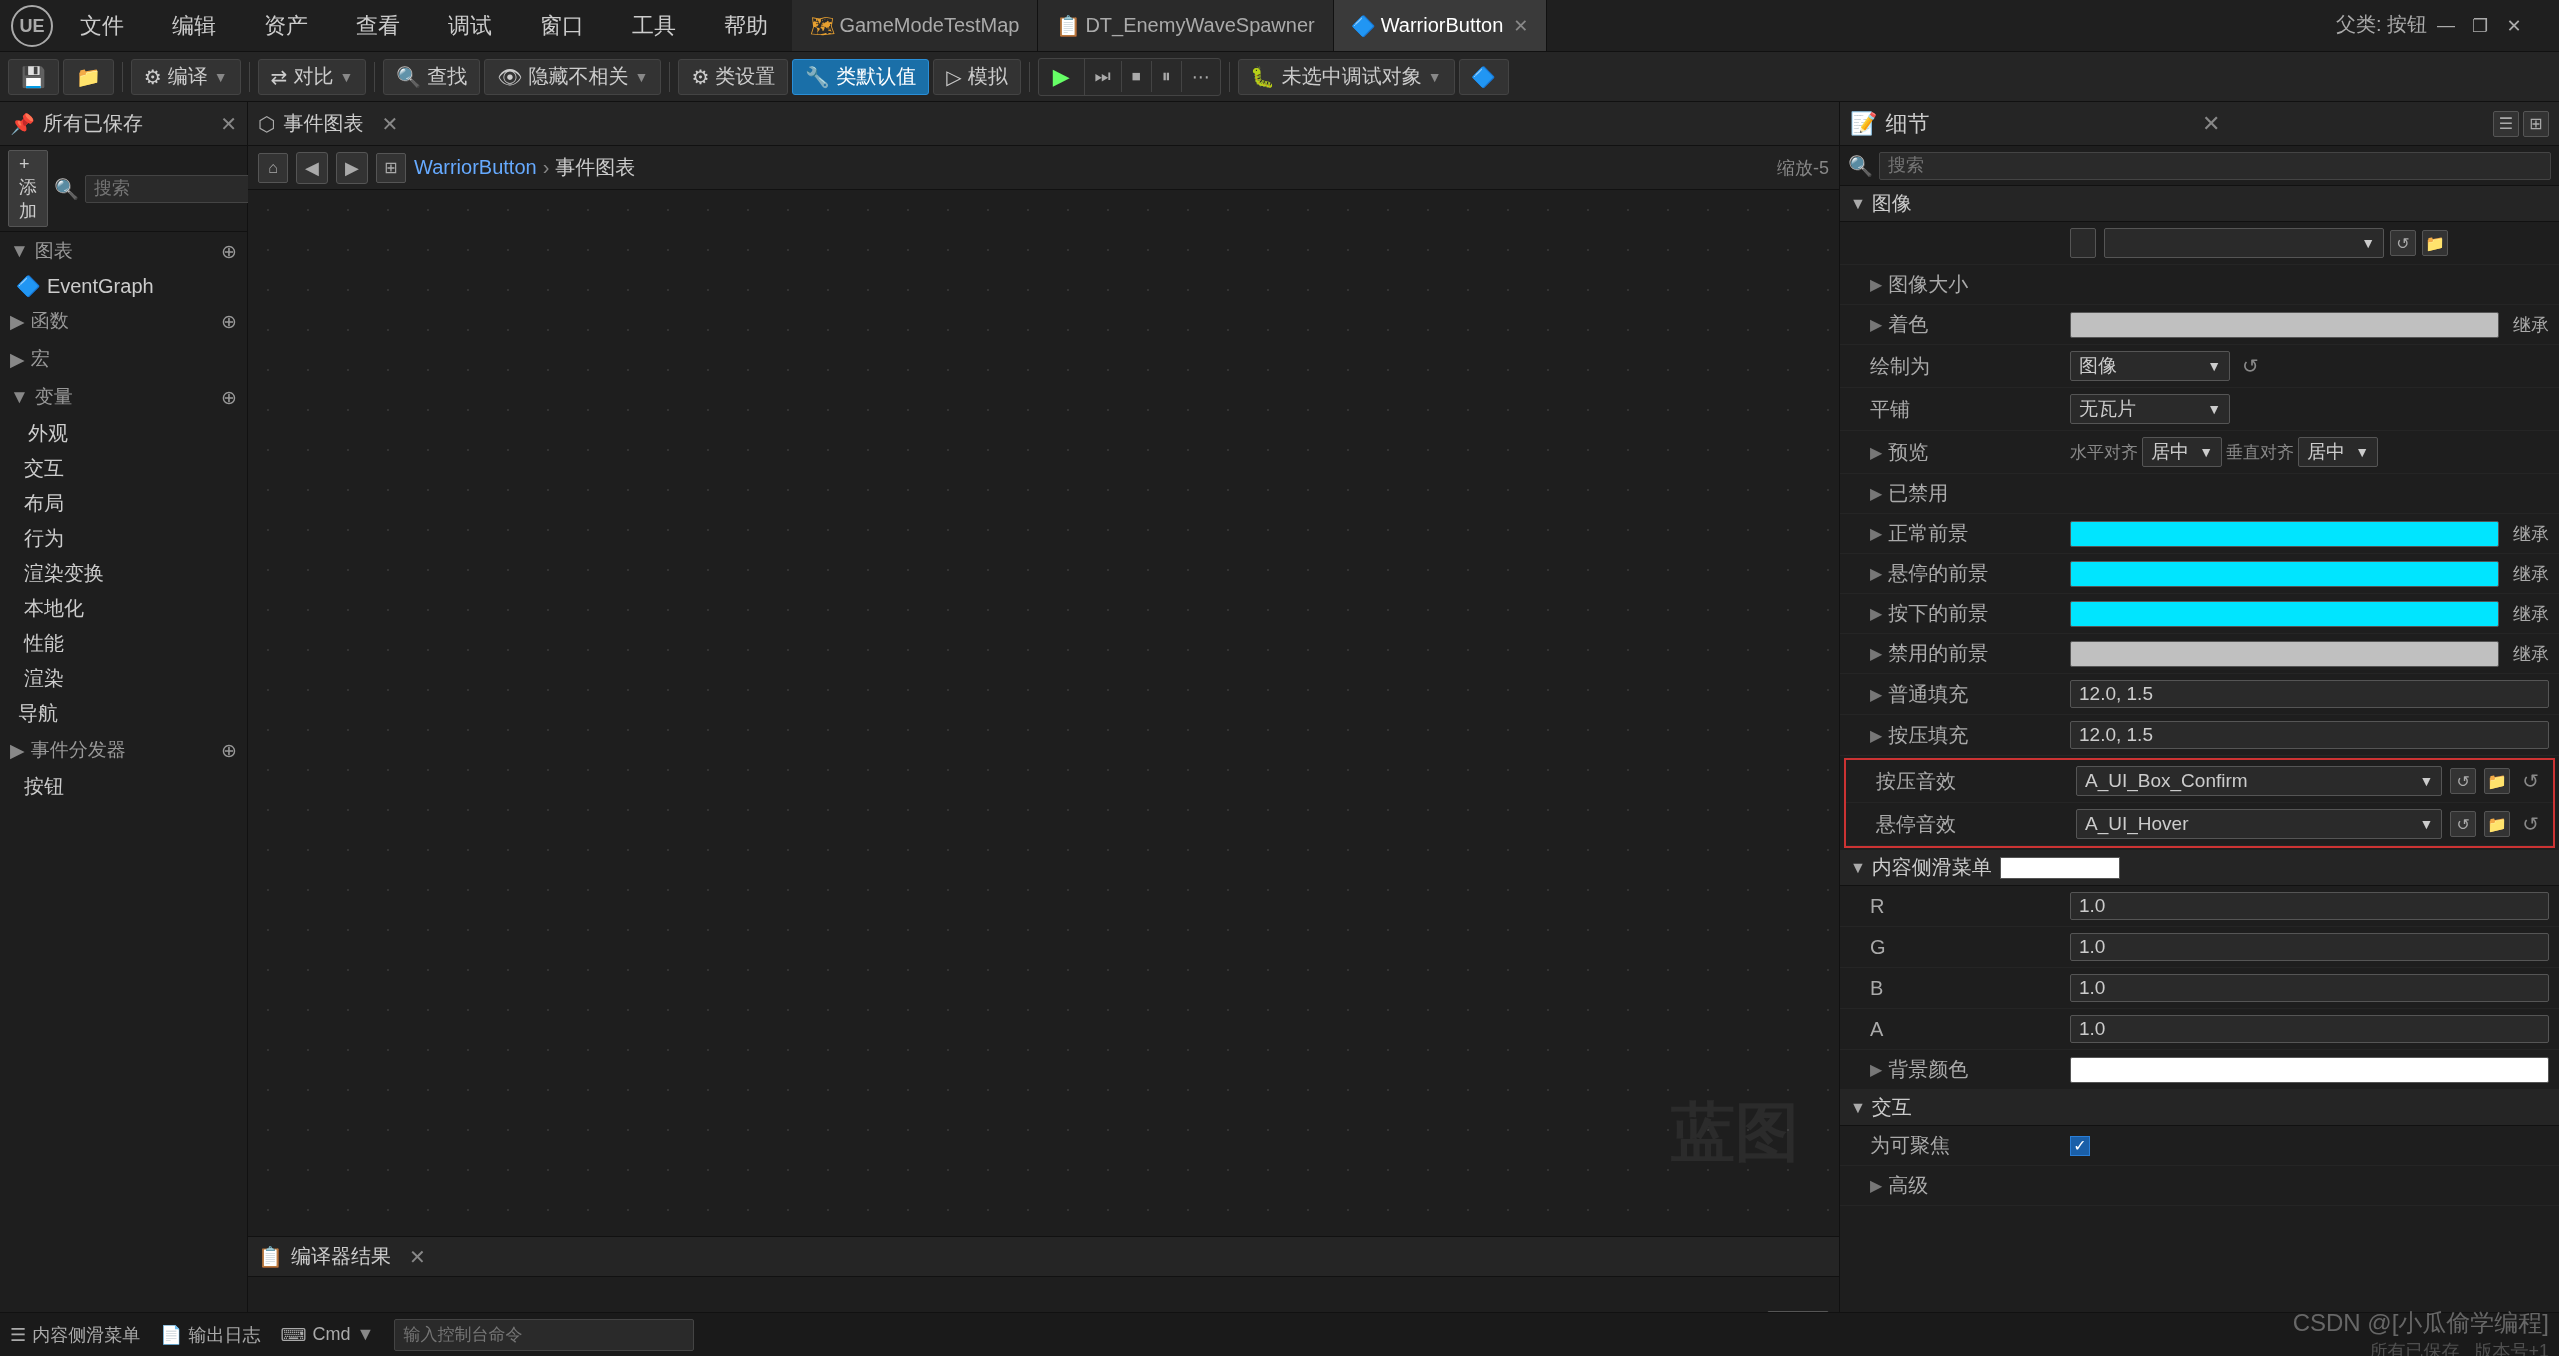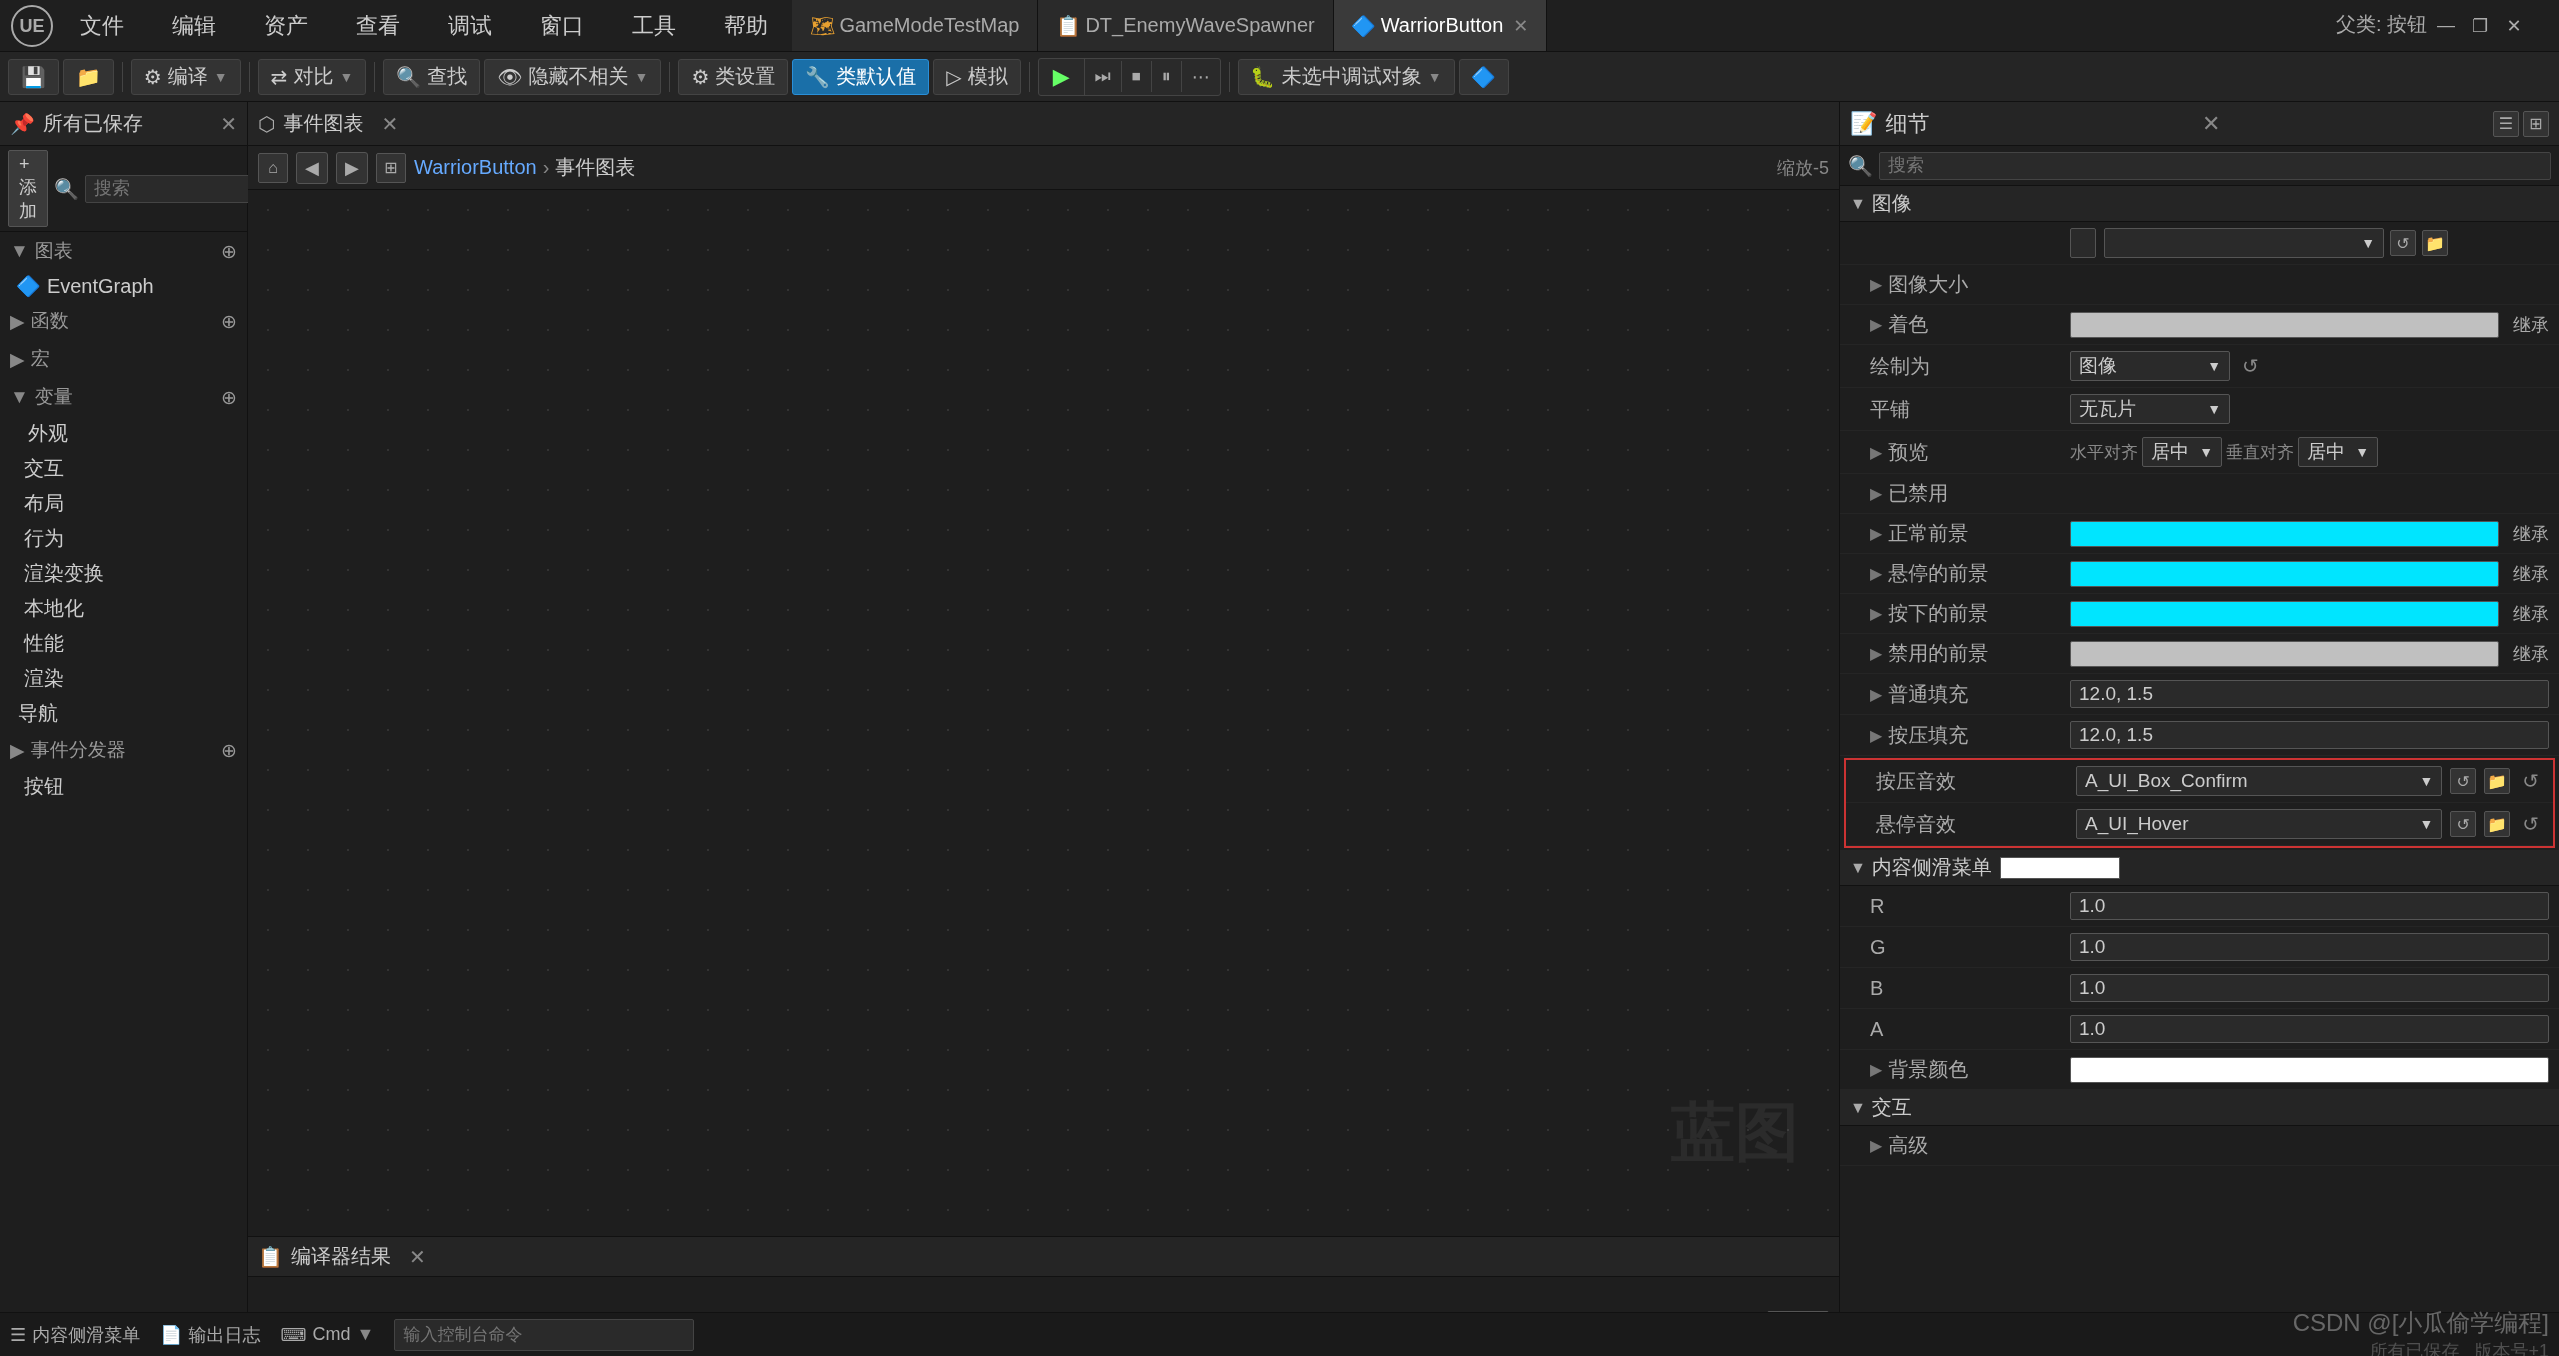--- a/index.html
+++ b/index.html
@@ -1054,20 +1054,26 @@
         <div class="detail-value">
           <div class="color-swatch white" style="height:26px;flex:1;border:1px solid #555;border-radius:2px;background:#ffffff"></div>
         </div>
       </div>
 
       <div class="section-row">
         <span class="arrow">▼</span>
         <span>交互</span>
       </div>
 
+      <div class="detail-row">
+        <div class="detail-label">为可聚焦</div>
+        <div class="detail-value">
+          <div class="detail-checkbox">✓</div>
+        </div>
+      </div>
 
       <div class="detail-row">
         <div class="detail-label">
           <span class="arrow">▶</span>
           高级
         </div>
         <div class="detail-value"></div>
       </div>
 
     </div>

